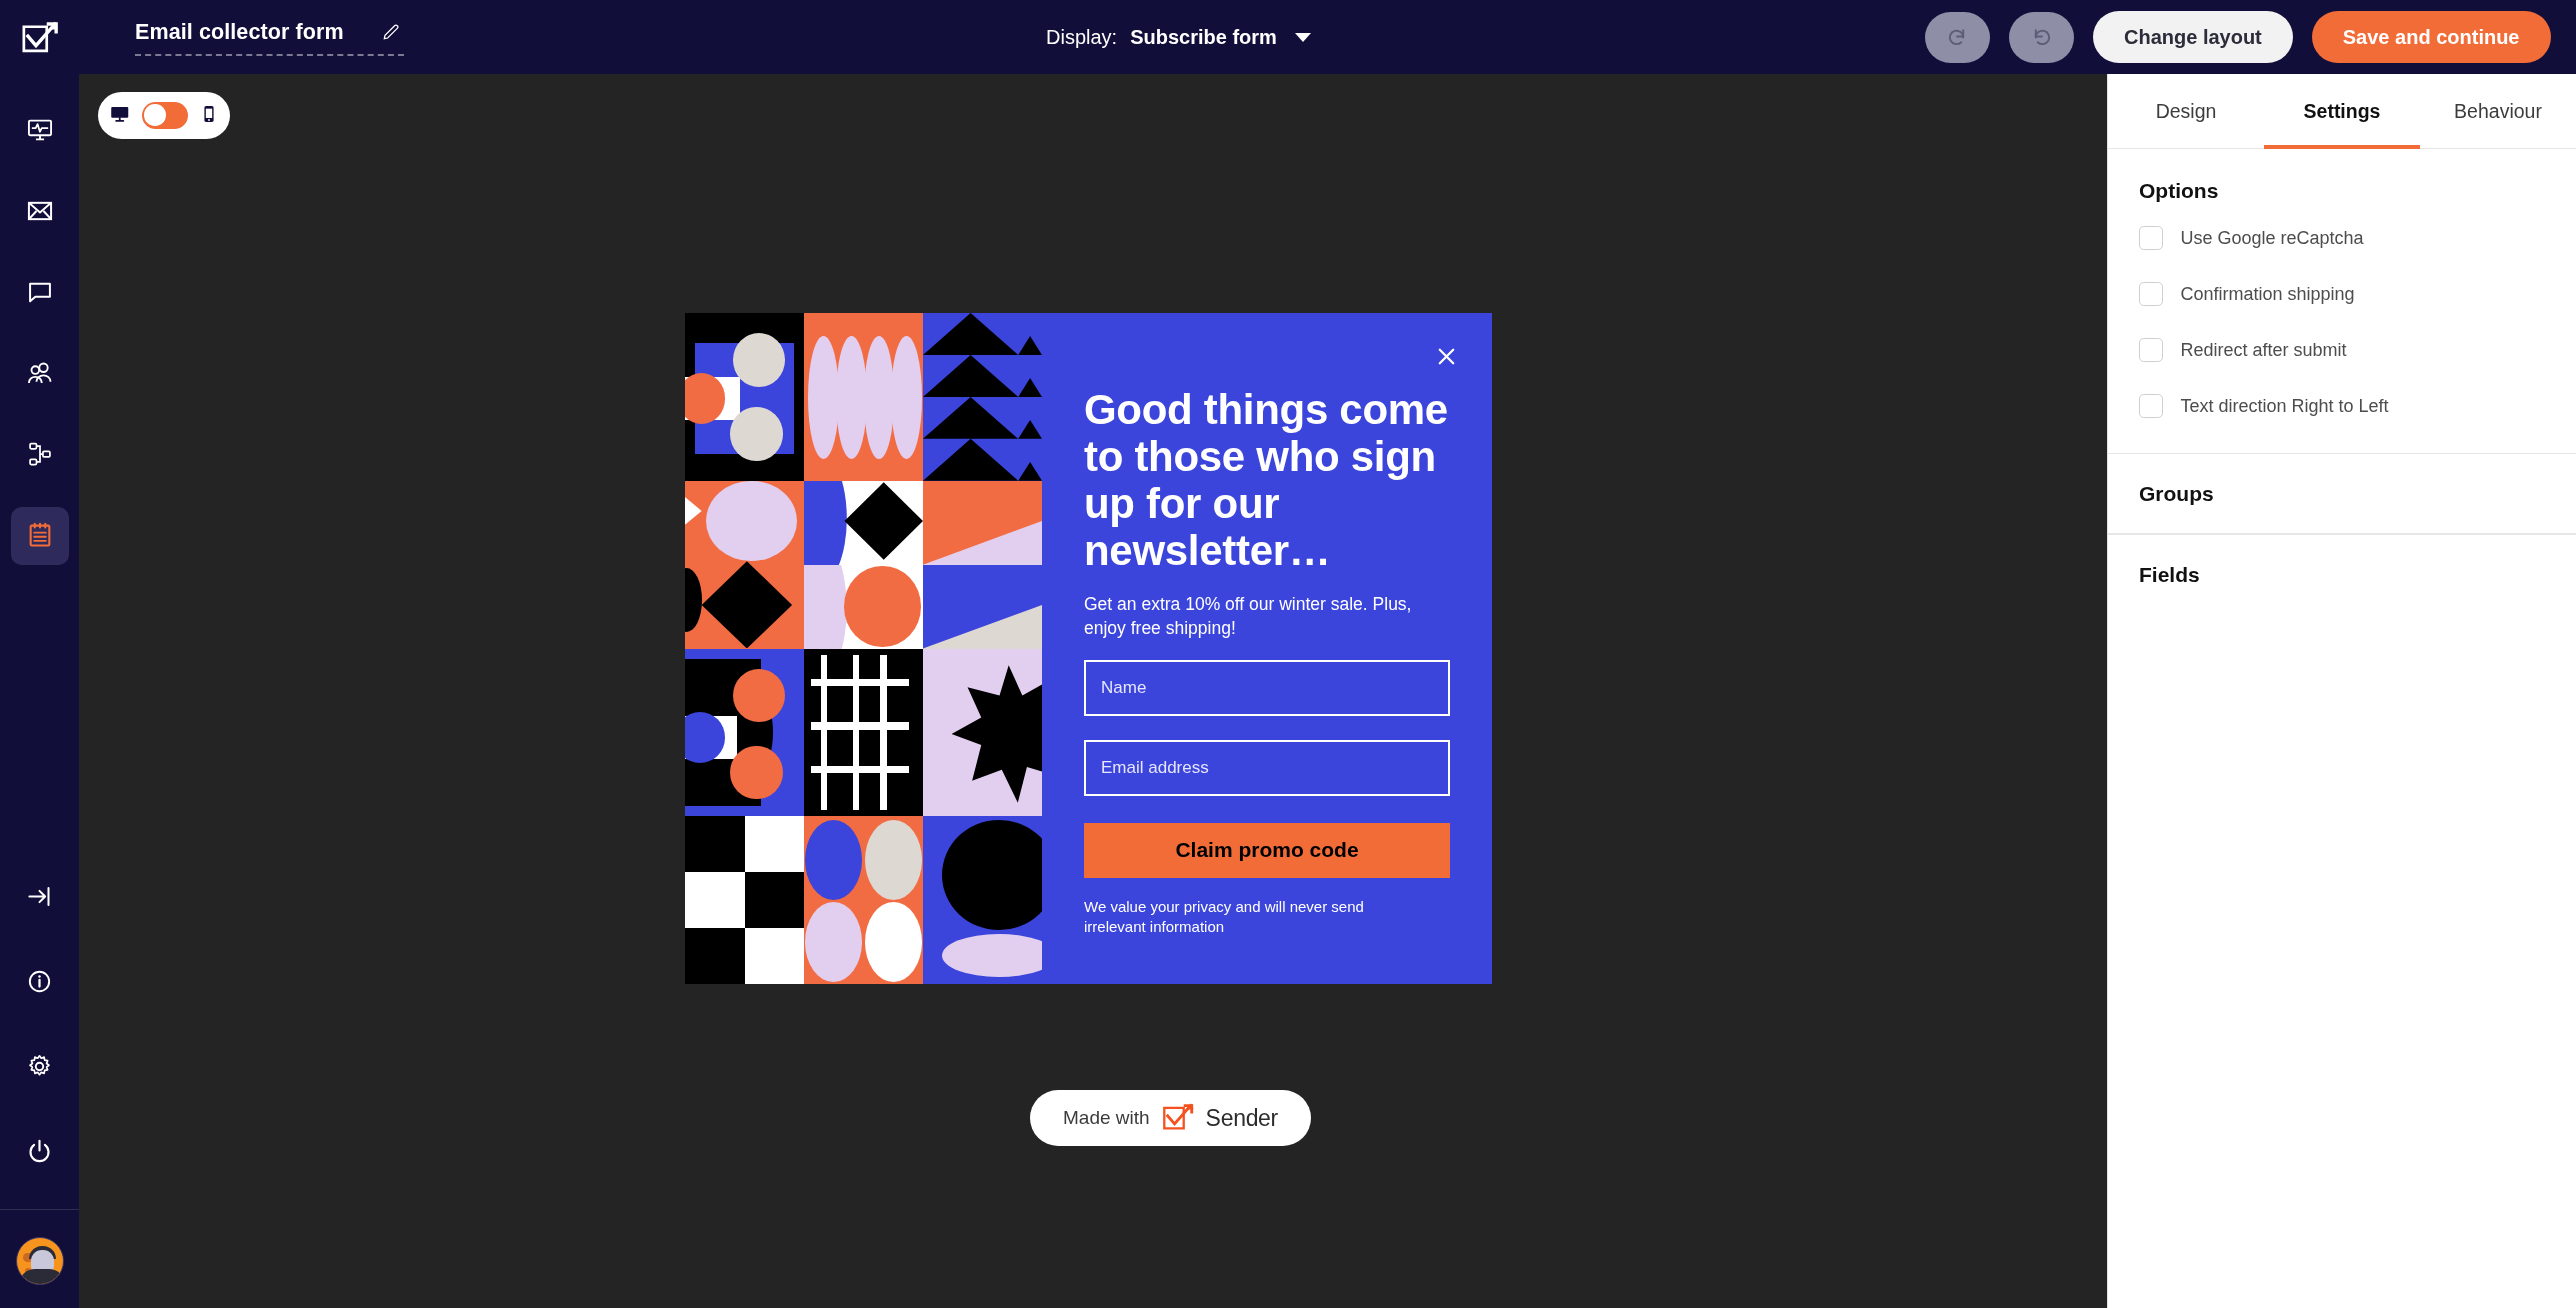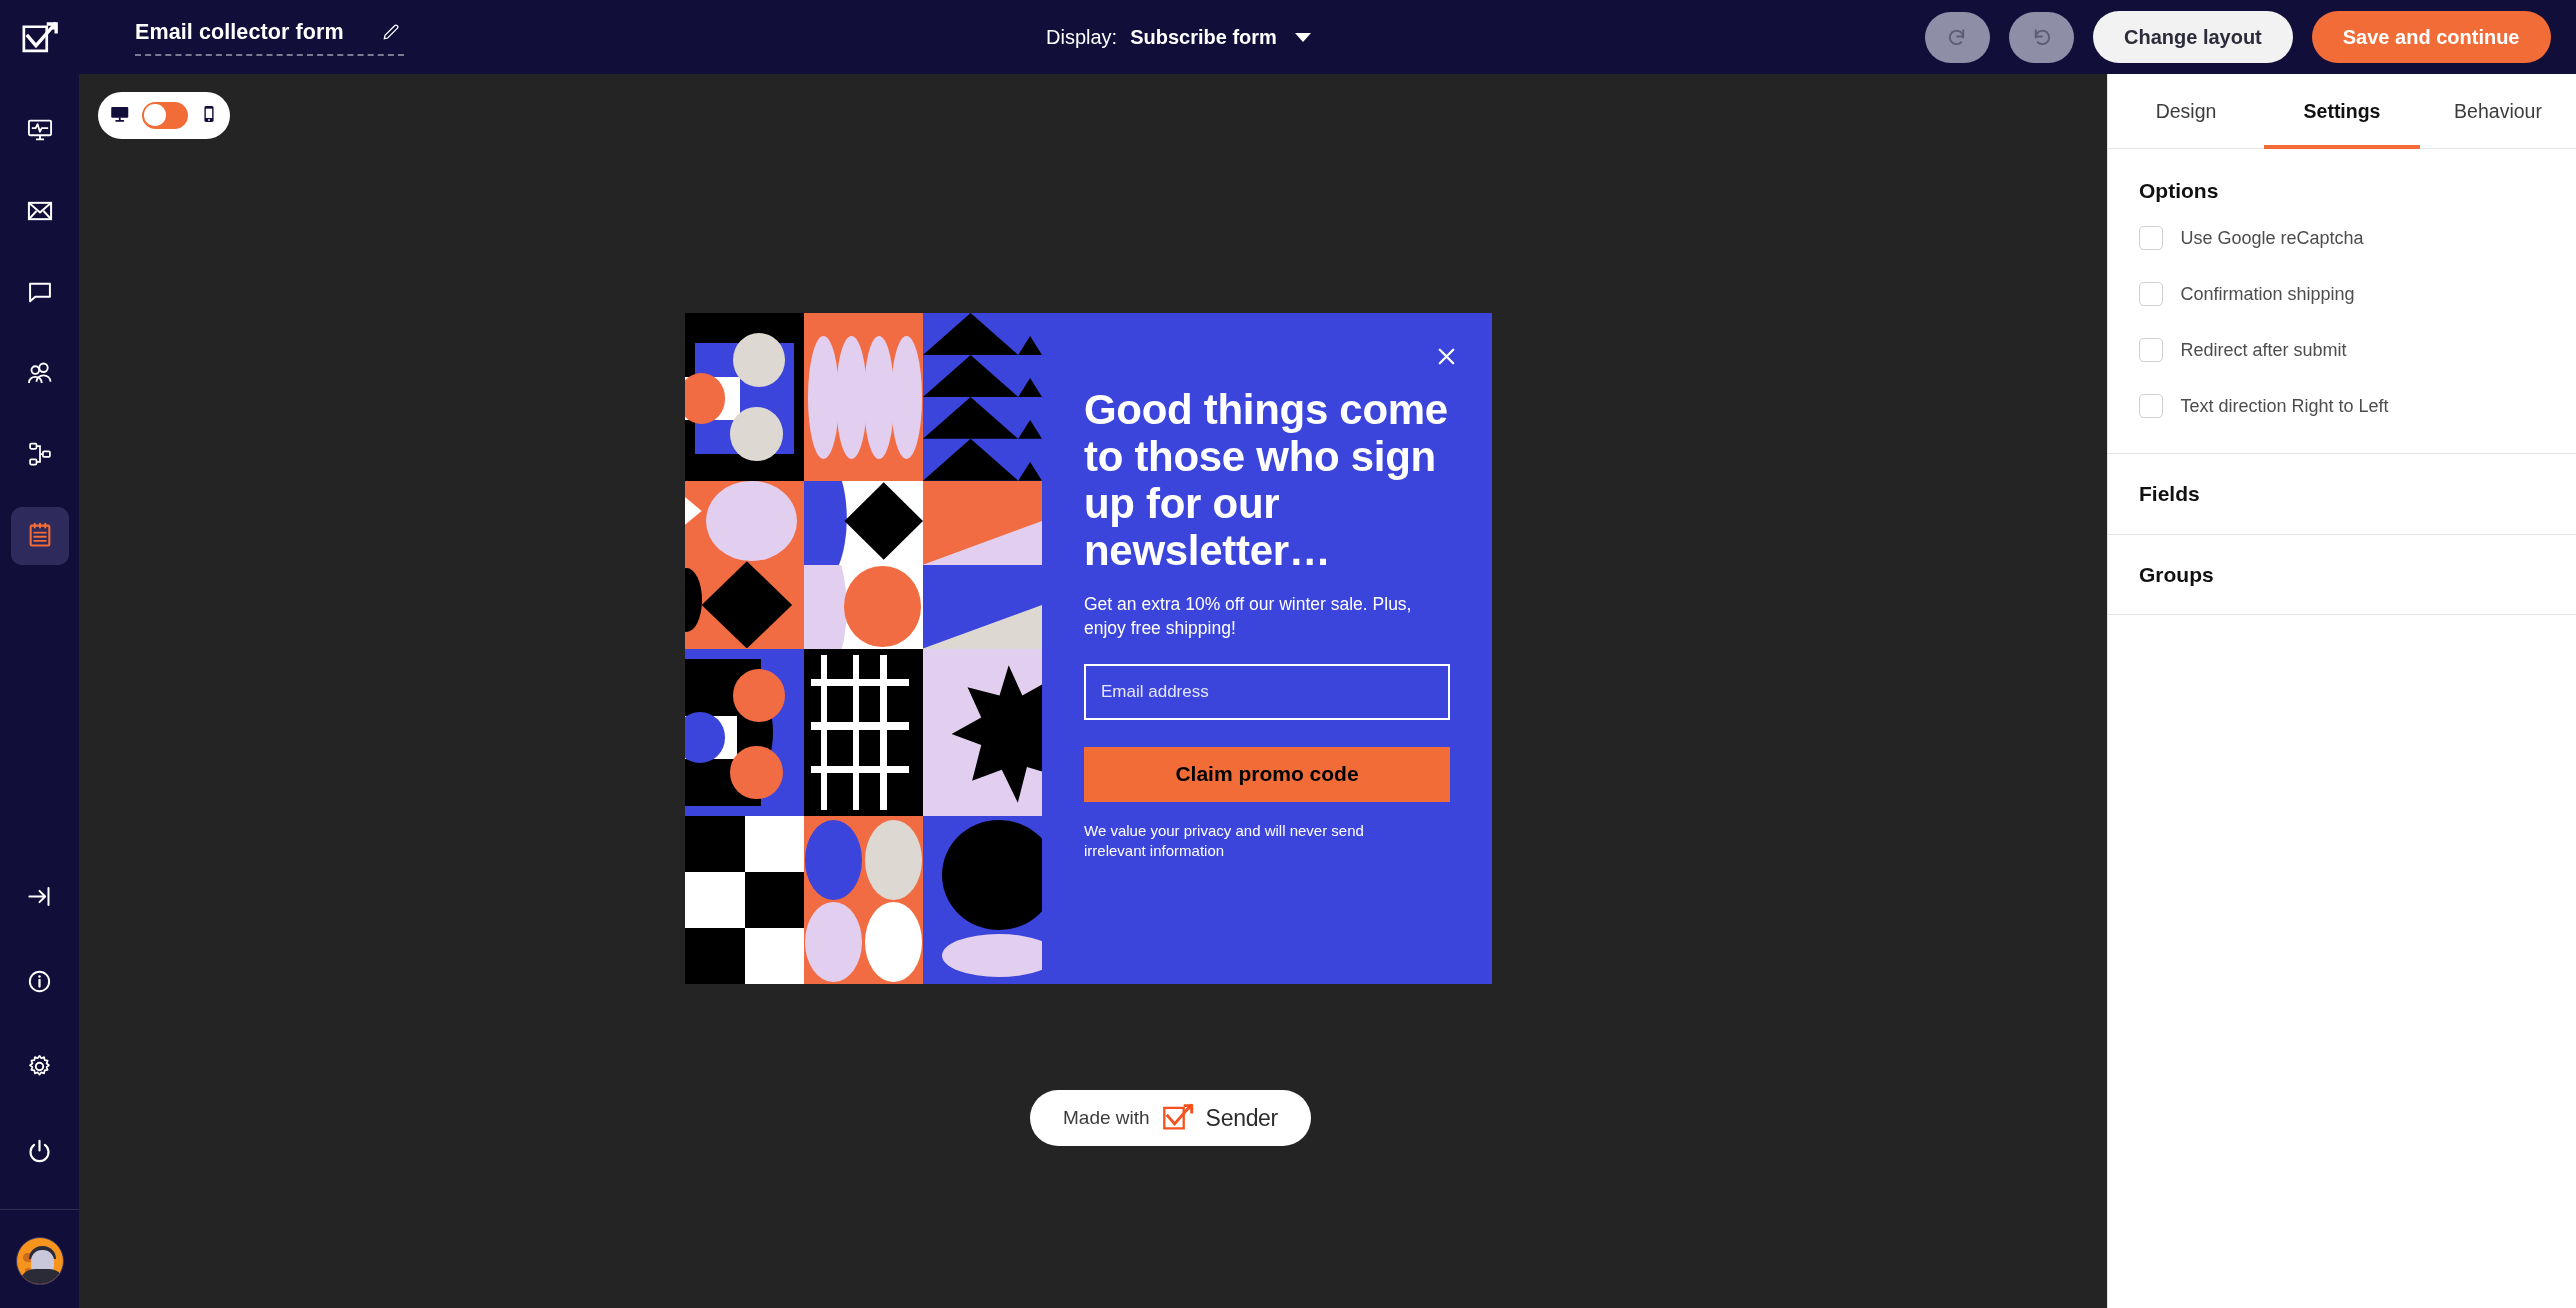--- a/index.html
+++ b/index.html
@@ -476,20 +476,21 @@
     <div class="popup-body">
       <span class="close-x">
         <svg width="23" height="23" viewBox="0 0 24 24" fill="none">
           <path d="M5 5 L19 19 M19 5 L5 19" stroke="#fff" stroke-width="2.4" stroke-linecap="round"></path>
         </svg>
       </span>
 
       <h1 class="headline">Good things come to those who sign up for our newsletter…</h1>
       <p class="subtext">Get an extra 10% off our winter sale. Plus, enjoy free shipping!</p>
 
+      <div class="field">Name</div>
       <div class="field second">Email address</div>
 
       <button class="cta">Claim promo code</button>
 
       <p class="privacy">We value your privacy and will never send irrelevant information</p>
     </div>
   </div>
 
   <div class="made-with">
     <span class="mw-label">Made with</span>
@@ -527,20 +528,20 @@
         <span class="chk"></span>
         <span class="opt-label">Redirect after submit</span>
       </label>
       <label class="opt-row">
         <span class="chk"></span>
         <span class="opt-label">Text direction Right to Left</span>
       </label>
     </div>
   </div>
 
+  <div class="accordion acc-last">
+    <span class="section-title">Groups</span>
+  </div>
   <div class="accordion">
     <span class="section-title">Fields</span>
   </div>
-  <div class="accordion acc-last">
-    <span class="section-title">Groups</span>
-  </div>
 </div>
 
 
 </body></html>

